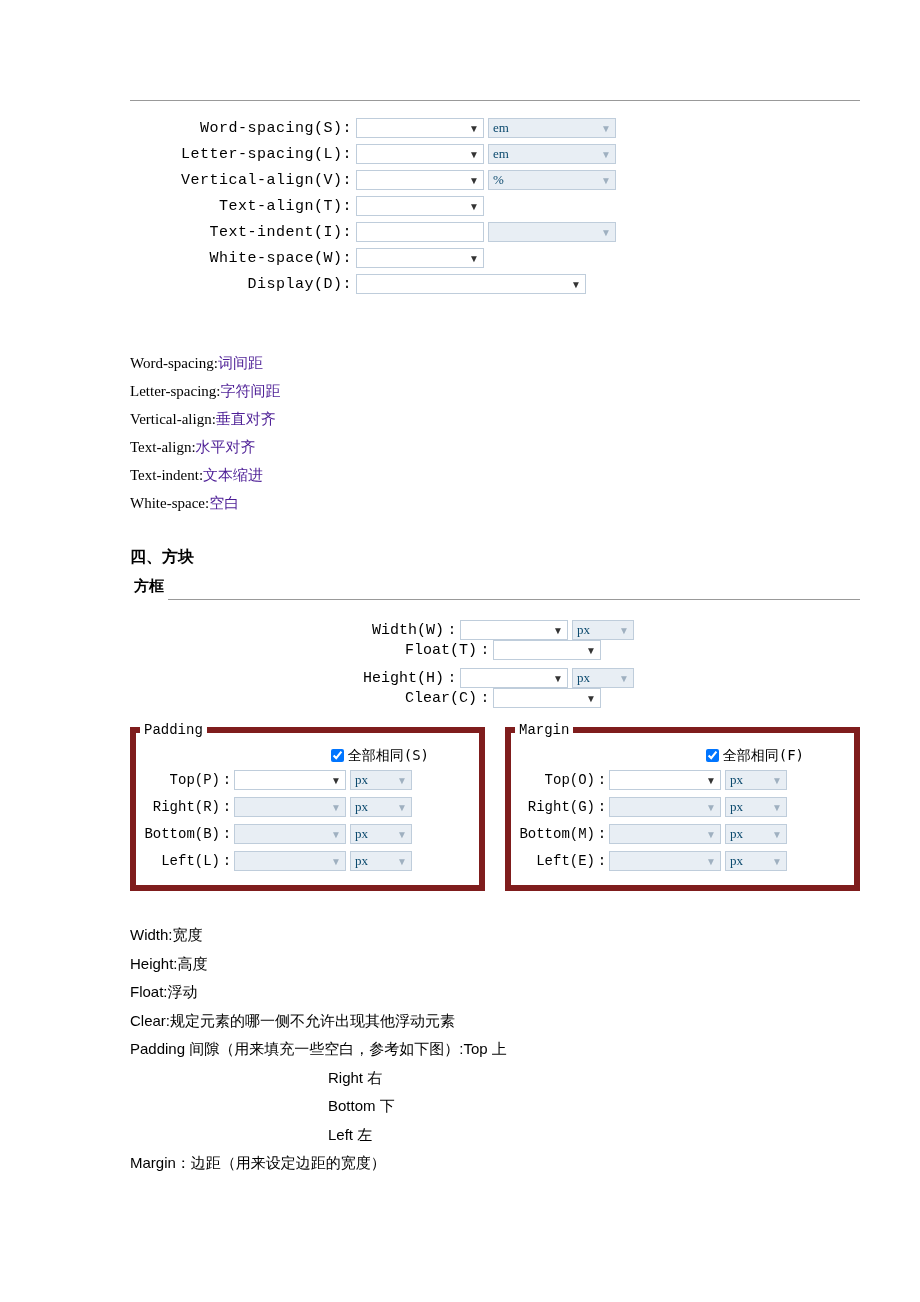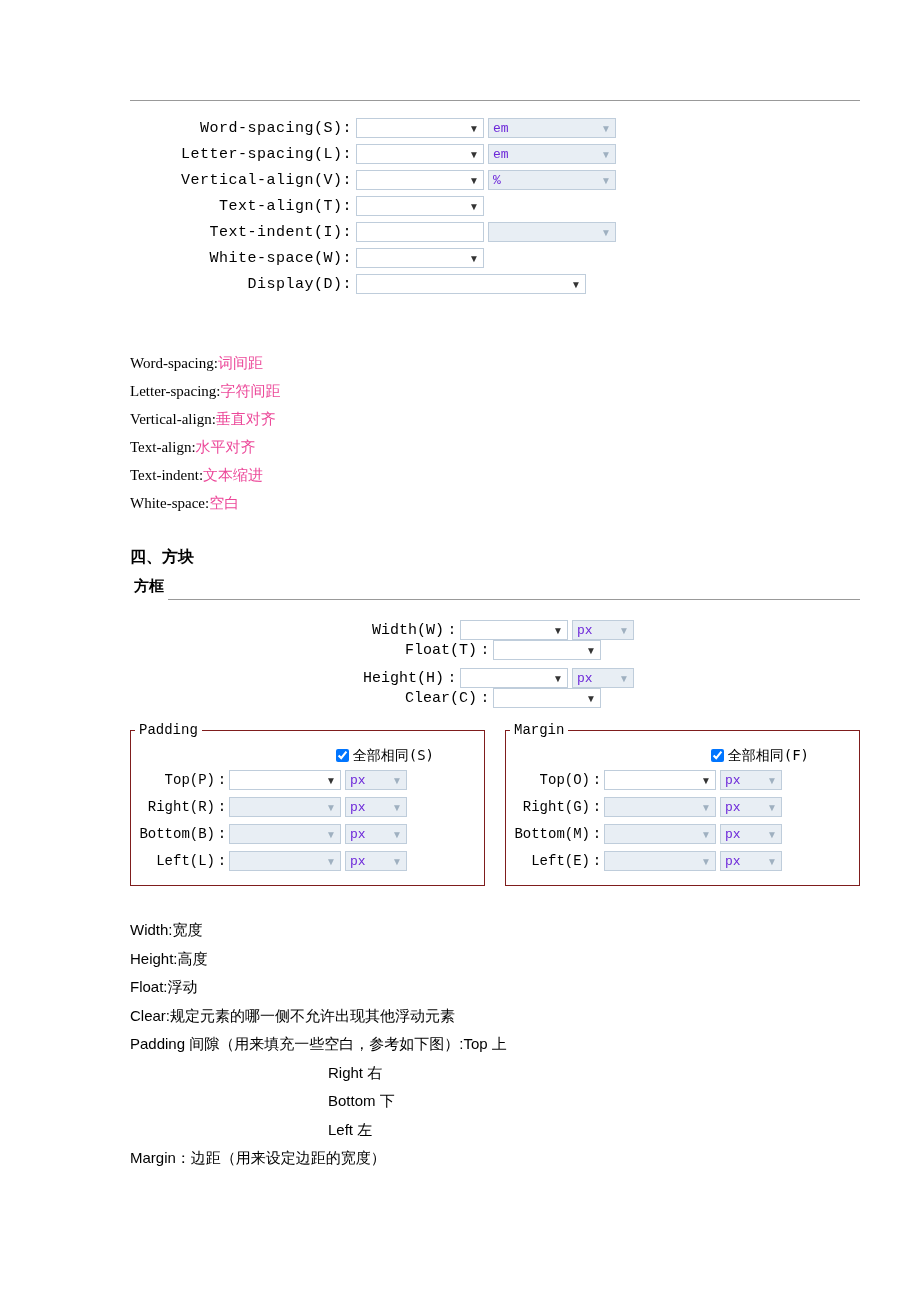--- a/index.html
+++ b/index.html
@@ -57,23 +57,23 @@
     height: 20px;
     background: #fff;
     box-sizing: border-box;
   }
   .combo.disabled {
     background: #e8eef4;
   }
   .combo .txt {
     flex: 1;
     padding: 0 4px;
-    font-family: Liberation Mono, monospace;
+    font-family: Liberation Serif, serif;
     font-size: 13px;
-    color: #6d28d9;
+    color: #0c4a6e;
   }
   .arrow {
     width: 18px;
     text-align: center;
     font-size: 10px;
     color: #333;
   }
   .arrow.disabled-a {
     color: #9fb0c0;
   }
@@ -83,21 +83,21 @@
   .w-indent-unit { width: 128px; margin-left: 4px; }
   .w-white { width: 128px; }
   .w-display { width: 230px; }
 
   .notes {
     margin-top: 40px;
     line-height: 1.8;
     font-size: 15px;
   }
   .notes .en { font-family: Liberation Serif, serif; }
-  .notes .cn { font-family: Liberation Sans, sans-serif; color: #ec4899; }
+  .notes .cn { font-family: Liberation Sans, sans-serif; color: #4c1d95; }
 
   .section-heading {
     font-weight: bold;
     font-family: "SimSun", serif;
     font-size: 16px;
     margin-top: 30px;
     margin-bottom: 8px;
   }
 
   
@@ -126,21 +126,21 @@
 
   .two-col {
     display: flex;
     gap: 20px;
   }
   .col {
     flex: 1;
   }
 
   fieldset.group {
-    border: 1px solid #7f1d1d;
+    border: 6px solid #7f1d1d;
     margin: 6px 0 0 0;
     padding: 8px 10px 8px 4px;
   }
   fieldset.group legend {
     font-family: "Courier New", "SimSun", monospace;
     font-size: 14px;
     padding: 0 4px;
   }
   .chk-row {
     display: flex;

